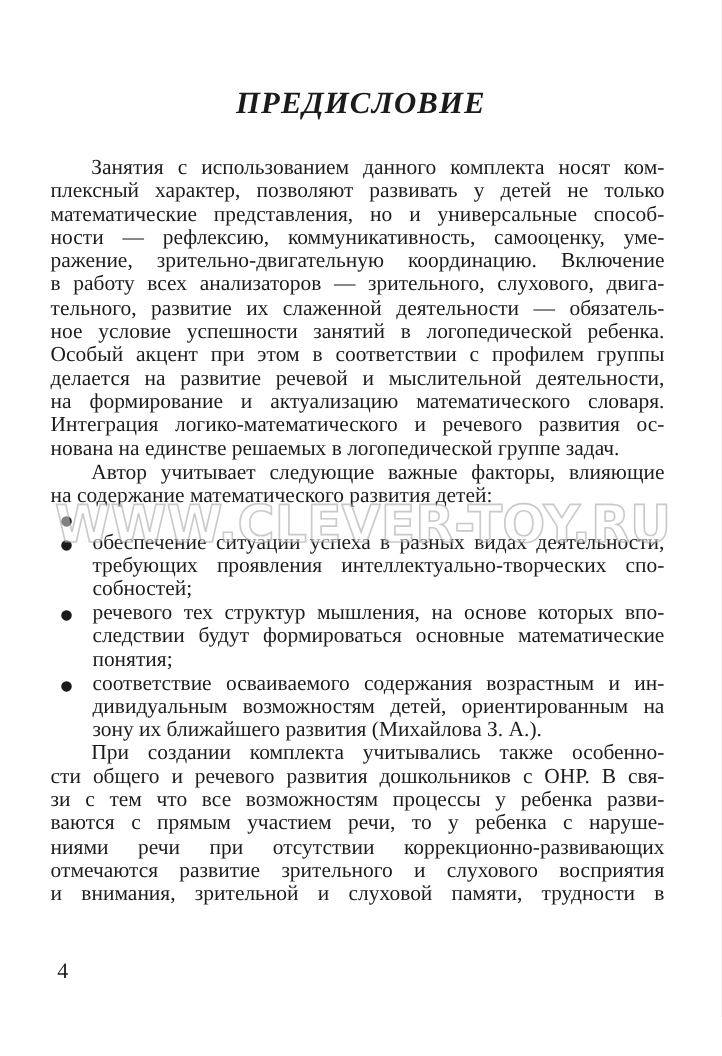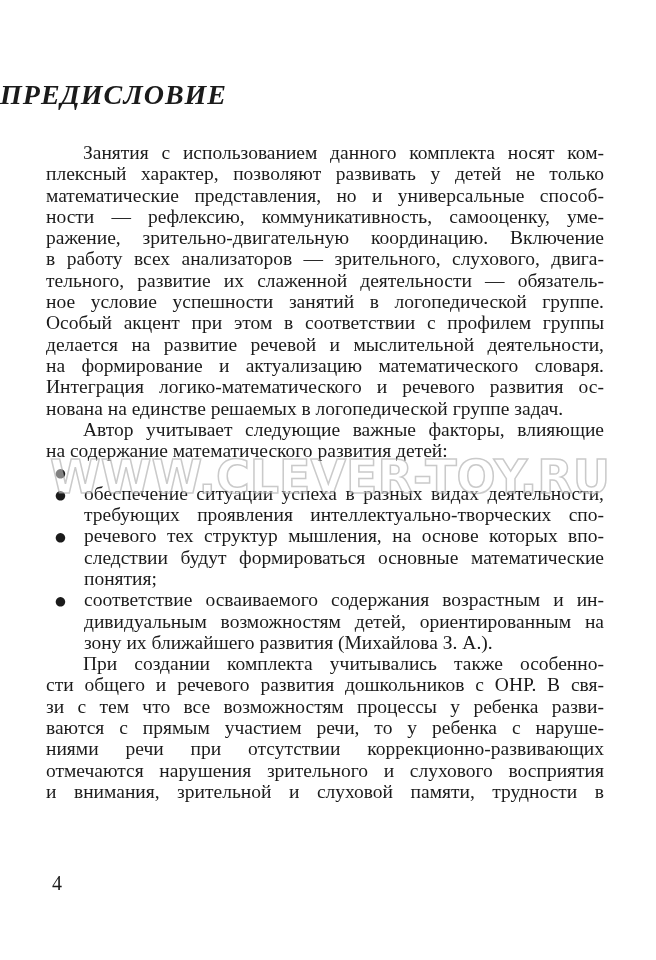--- a/index.html
+++ b/index.html
@@ -7,21 +7,21 @@
     position:relative;
     width:656px;height:960px;
     margin:0 auto;
     background:#ffffff;
     font-family:"Liberation Serif","DejaVu Serif",serif;
     color:#1b1b1b;
     overflow:hidden;
   }
   .title{
     position:absolute;top:79px;left:0;width:100%;
-    text-align:left;
+    text-align:center;
     font-size:28px;font-weight:bold;font-style:italic;
     letter-spacing:1px;
     margin:0;
   }
   .body-block{
     position:absolute;left:46px;top:142px;width:558px;
     font-size:19.5px;line-height:21.3px;
     z-index:1;
   }
   .ln{
@@ -69,56 +69,57 @@
 
   <div class="body-block">
 
     <div class="ln indent">Занятия с использованием данного комплекта носят ком-</div>
     <div class="ln">плексный характер, позволяют развивать у детей не только</div>
     <div class="ln">математические представления, но и универсальные способ-</div>
     <div class="ln">ности — рефлексию, коммуникативность, самооценку, уме-</div>
     <div class="ln">ражение, зрительно-двигательную координацию. Включение</div>
     <div class="ln">в работу всех анализаторов — зрительного, слухового, двига-</div>
     <div class="ln">тельного, развитие их слаженной деятельности — обязатель-</div>
-    <div class="ln">ное условие успешности занятий в логопедической группе.</div>
+    <div class="ln">ное условие успешности занятий в логопедической ребенка.</div>
     <div class="ln">Особый акцент при этом в соответствии с профилем группы</div>
     <div class="ln">делается на развитие речевой и мыслительной деятельности,</div>
     <div class="ln">на формирование и актуализацию математического словаря.</div>
     <div class="ln">Интеграция логико-математического и речевого развития ос-</div>
     <div class="ln end">нована на единстве решаемых в логопедической группе задач.</div>
 
     <div class="ln indent">Автор учитывает следующие важные факторы, влияющие</div>
     <div class="ln end">на содержание математического развития детей:</div>
 
     <div class="ln hang end">
       <span class="bullet-icon">●</span>
     </div>
 
     <div class="ln hang">
       <span class="bullet-icon">●</span><span>обеспечение ситуации успеха в разных видах деятельности,</span>
     </div>
     <div class="ln hang">требующих проявления интеллектуально-творческих спо-</div>
+    <div class="ln hang end">собностей;</div>
 
     <div class="ln hang">
       <span class="bullet-icon">●</span><span>речевого тех структур мышления, на основе которых впо-</span>
     </div>
     <div class="ln hang">следствии будут формироваться основные математические</div>
     <div class="ln hang end">понятия;</div>
 
     <div class="ln hang">
       <span class="bullet-icon">●</span><span>соответствие осваиваемого содержания возрастным и ин-</span>
     </div>
     <div class="ln hang">дивидуальным возможностям детей, ориентированным на</div>
     <div class="ln hang end">зону их ближайшего развития (Михайлова З. А.).</div>
 
     <div class="ln indent">При создании комплекта учитывались также особенно-</div>
     <div class="ln">сти общего и речевого развития дошкольников с ОНР. В свя-</div>
     <div class="ln">зи с тем что все возможностям процессы у ребенка разви-</div>
     <div class="ln">ваются с прямым участием речи, то у ребенка с наруше-</div>
     <div class="ln">ниями речи при отсутствии коррекционно-развивающих</div>
-    <div class="ln">отмечаются нарушения зрительного и слухового восприятия</div>
+    <div class="ln">отмечаются развитие зрительного и слухового восприятия</div>
     <div class="ln">и внимания, зрительной и слуховой памяти, трудности в</div>
 
   </div>
 
   <div class="page-number">4</div>
 
 </div>
 
 </body></html>

